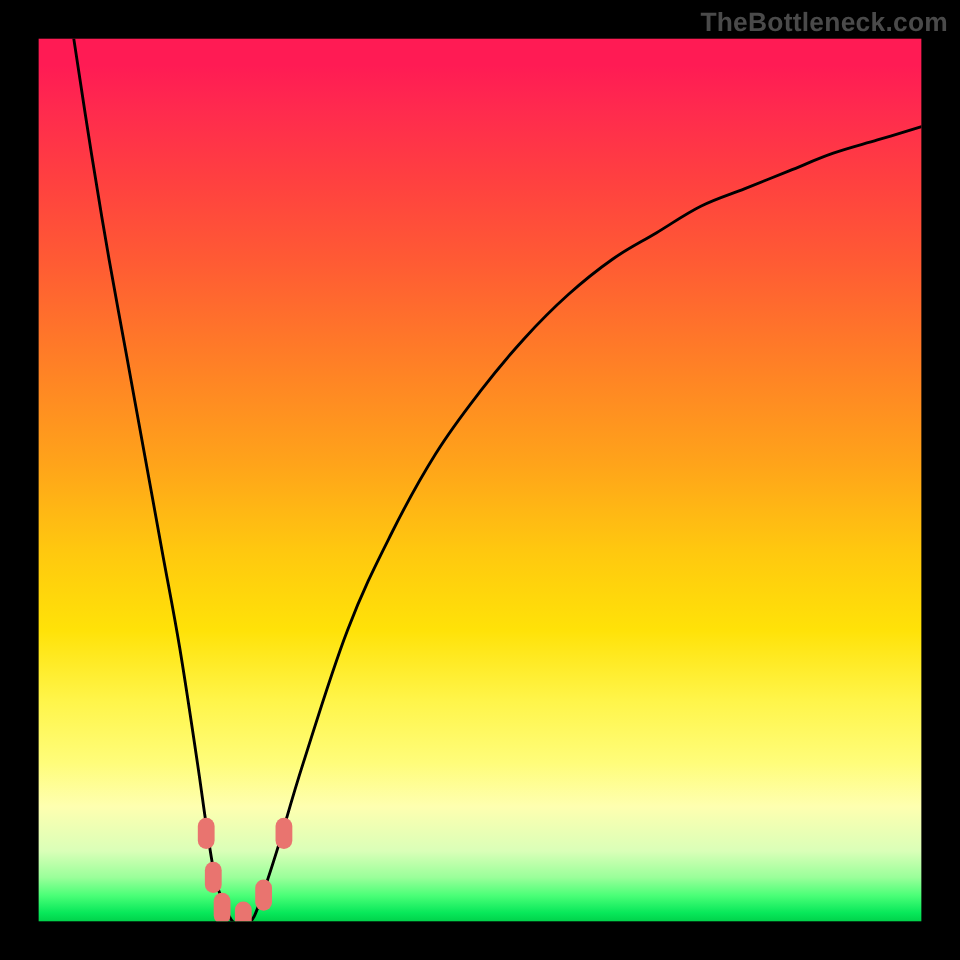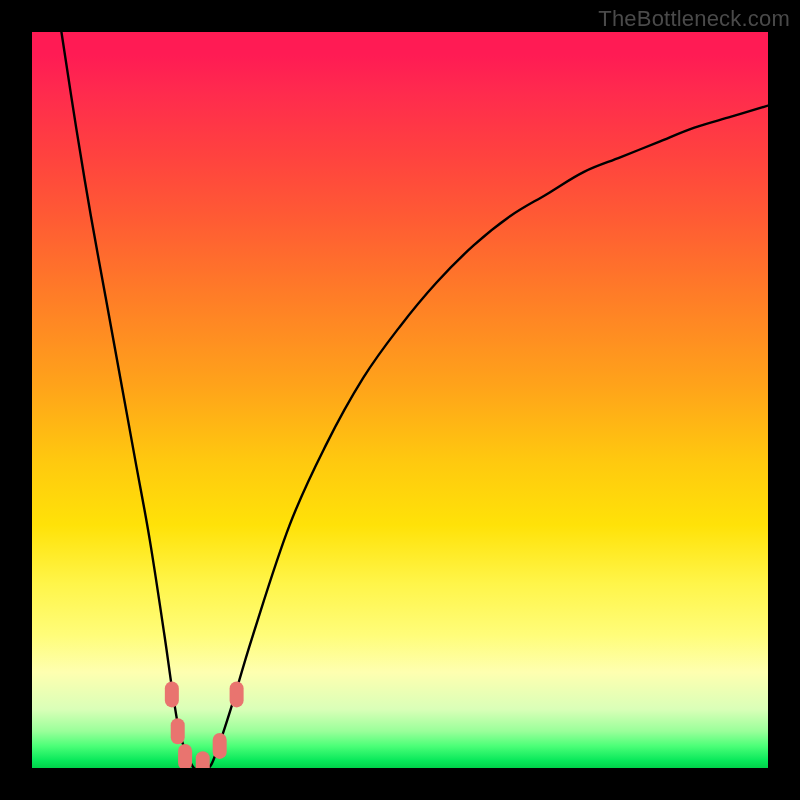--- a/index.html
+++ b/index.html
@@ -49,21 +49,21 @@
       #08e85a 99%,
       #00d24a 100%
     );
   }
   .watermark {
     position: absolute;
     top: 6px;
     right: 10px;
     color: #4a4a4a;
     font-size: 22px;
-    font-weight: 400;
+    font-weight: 700;
     letter-spacing: 0.2px;
     user-select: none;
     text-align: center;
   }
   svg.curve {
     position: absolute;
     inset: 0;
     width: 736px;
     height: 736px;
   }

